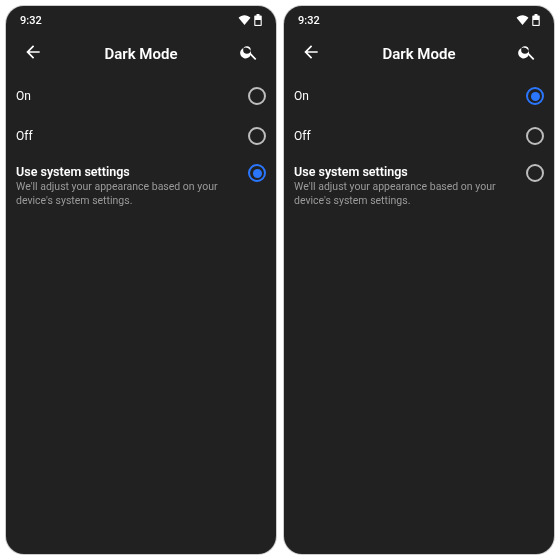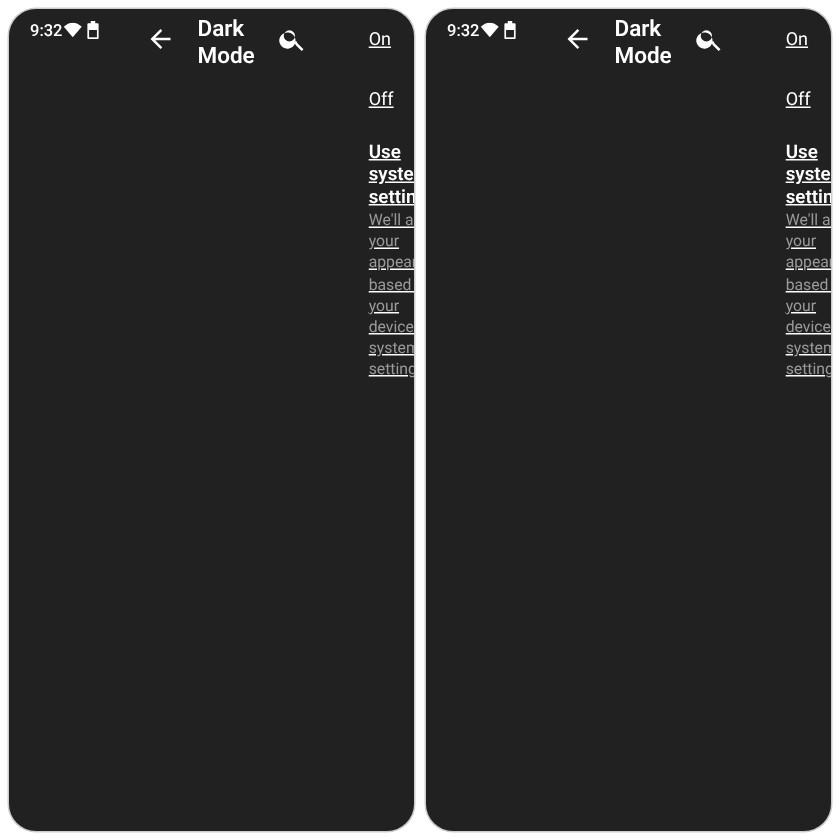--- a/index.html
+++ b/index.html
@@ -14,21 +14,21 @@
       box-sizing: border-box;
       padding: 6px;
     }
     .phone {
       flex: 1;
       background: #212121;
       border-radius: 18px;
       overflow: hidden;
       color: #fff;
       display: flex;
-      flex-direction: row;
+      flex-direction: column;
       box-shadow: 0 0 0 1px rgba(0,0,0,0.2);
     }
     .status-bar {
       height: 24px;
       display: flex;
       align-items: center;
       justify-content: space-between;
       padding: 2px 14px 0 14px;
       font-size: 11px;
       font-weight: 500;
@@ -51,36 +51,35 @@
       width: 34px;
       height: 34px;
       display: flex;
       align-items: center;
       justify-content: center;
       border-radius: 50%;
       cursor: pointer;
     }
     .app-title {
       flex: 1;
-      text-align: left;
+      text-align: center;
       font-size: 15px;
       font-weight: 600;
     }
     .options {
       display: flex;
       flex-direction: column;
     }
     .option-row {
       display: flex;
       align-items: center;
-      padding: 6px 24px;
+      padding: 6px 10px;
       gap: 26px;
       cursor: pointer;
       min-height: 28px;
-      text-decoration: underline;
     }
     .option-row.tall { align-items: flex-start; padding-top: 8px; padding-bottom: 8px; }
     .option-text {
       flex: 1;
       display: flex;
       flex-direction: column;
       gap: 1px;
     }
     .opt-label { font-size: 12px; color: #fff; }
     .opt-label.bold { font-weight: 600; font-size: 12.5px; }

